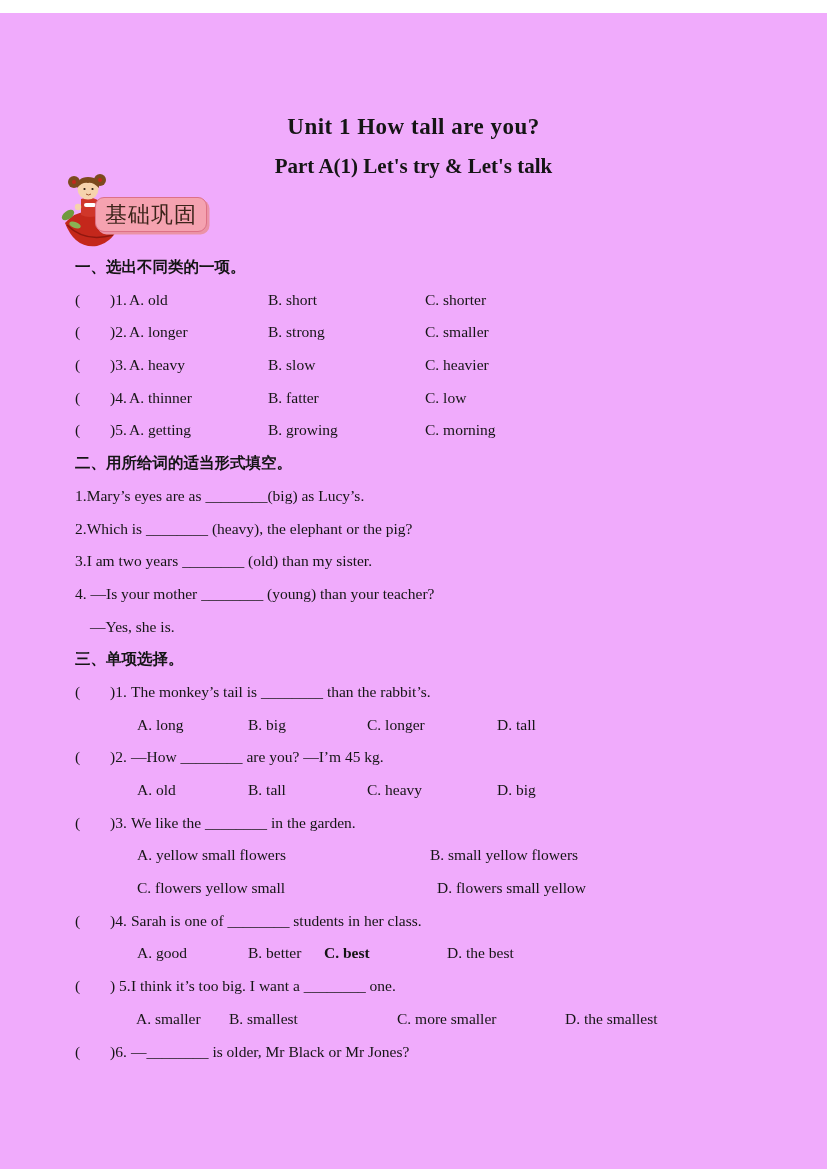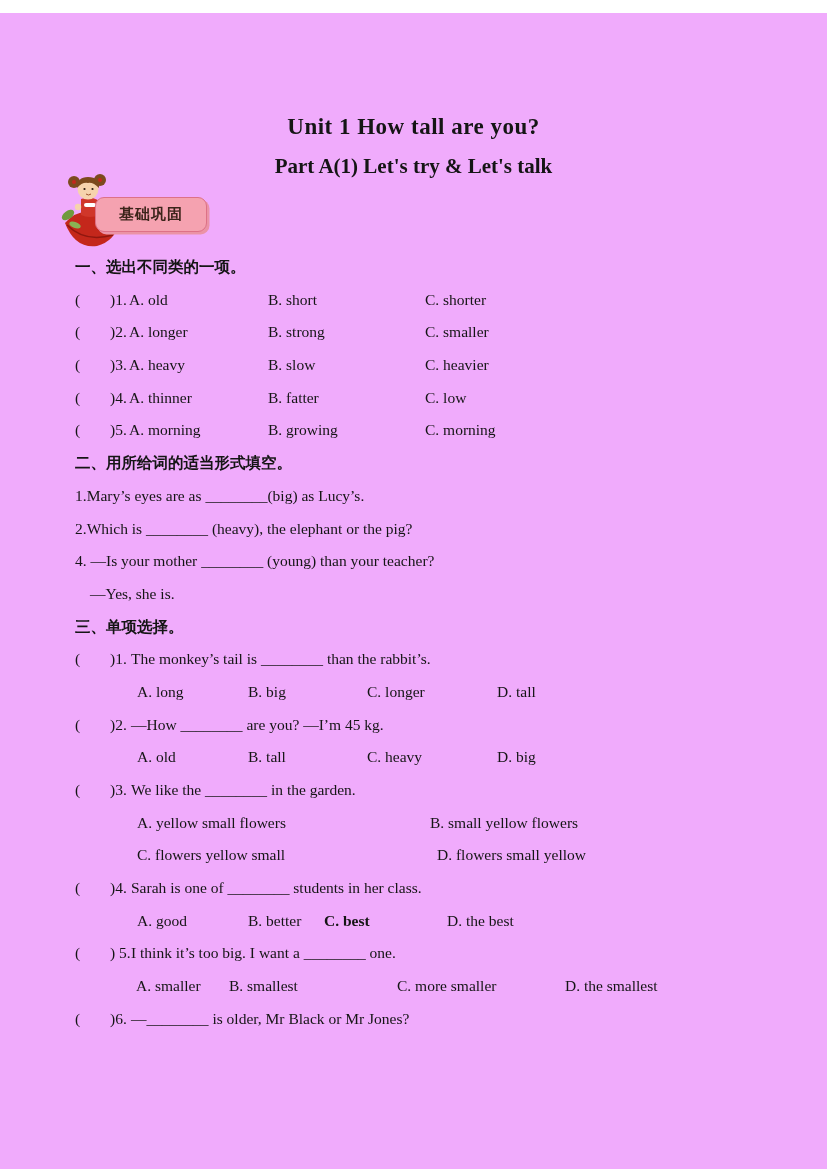--- a/index.html
+++ b/index.html
@@ -27,21 +27,21 @@
   }
   .badge-area{position:relative;height:78px;margin-top:-6px;}
   .pill{
     position:absolute;left:95px;top:24px;
     width:110px;height:33px;
     background:#f5a2b0;
     border:1px solid #dd7187;
     border-radius:9px;
     box-shadow:2.5px 2.5px 0 #eb93a6;
     text-align:center;line-height:33px;
-    font-size:15px;font-weight:bold;
+    font-size:22px;font-weight:normal;
     color:#3c241a;
     letter-spacing:1px;
   }
   .mascot{position:absolute;left:55px;top:0;}
   .content{padding-left:75px;font-size:15.5px;}
   .line{position:relative;height:32.7px;line-height:32.7px;white-space:nowrap;}
   .heading{font-weight:bold;}
   .abs{position:absolute;top:0;}
   .p0{left:0;}
   .pn{left:35px;}
@@ -119,28 +119,29 @@
     <div class="line">
       <span class="abs p0">(</span>
       <span class="abs pn">)4.</span>
       <span class="abs s1a">A. thinner</span>
       <span class="abs s1b">B. fatter</span>
       <span class="abs s1c">C. low</span>
     </div>
     <div class="line">
       <span class="abs p0">(</span>
       <span class="abs pn">)5.</span>
-      <span class="abs s1a">A. morning</span>
+      <span class="abs s1a">A. getting</span>
       <span class="abs s1b">B. growing</span>
       <span class="abs s1c">C. morning</span>
     </div>
 
     <div class="line heading">二、用所给词的适当形式填空。</div>
     <div class="line">1.Mary’s eyes are as ________(big) as Lucy’s.</div>
     <div class="line">2.Which is ________ (heavy), the elephant or the pig?</div>
+    <div class="line">3.I am two years ________ (old) than my sister.</div>
     <div class="line">4. —Is your mother ________ (young) than your teacher?</div>
     <div class="line indent">—Yes, she is.</div>
 
     <div class="line heading">三、单项选择。</div>
 
     <div class="line">
       <span class="abs p0">(</span>
       <span class="abs pn">)1.</span>
       <span class="abs qt">The monkey’s tail is ________ than the rabbit’s.</span>
     </div>

